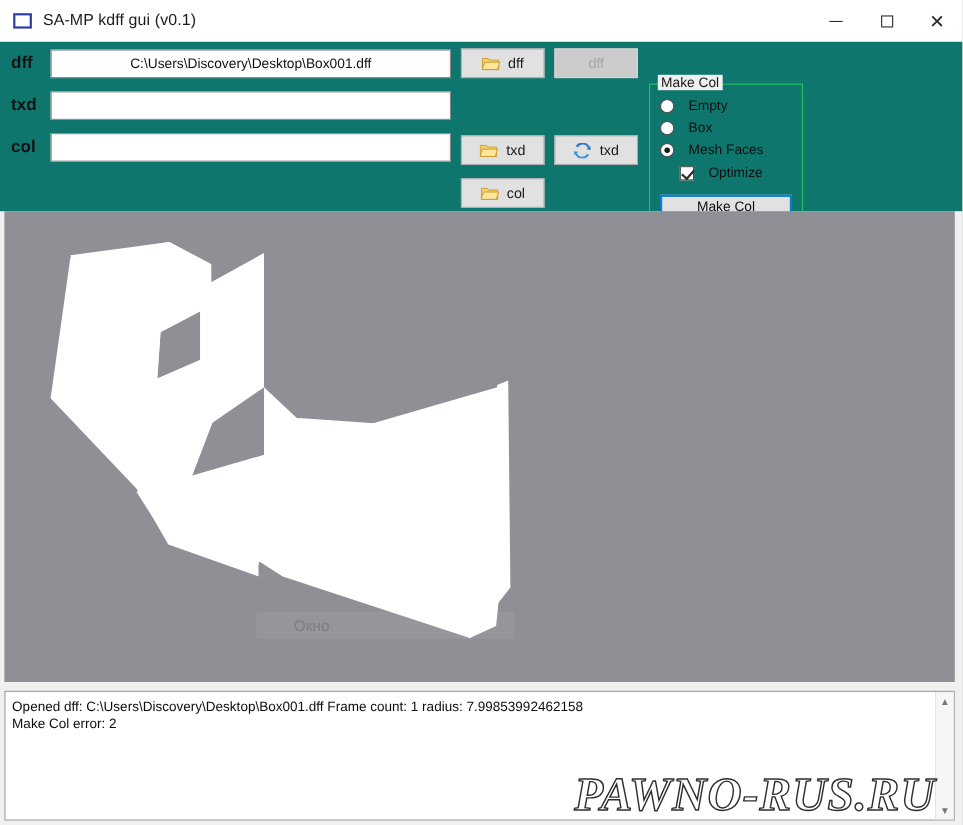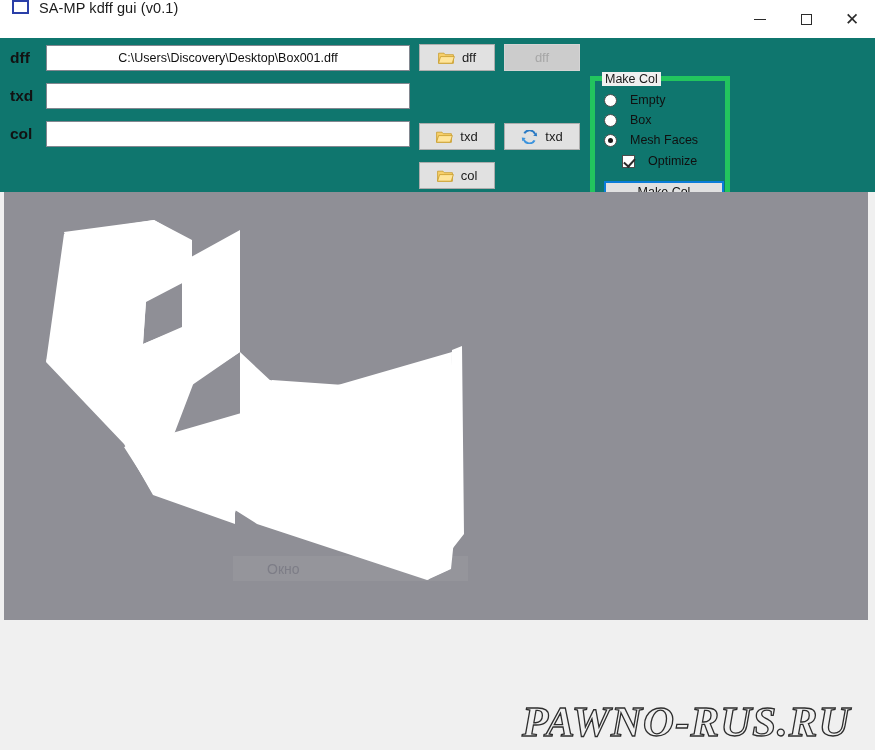--- a/index.html
+++ b/index.html
@@ -15,21 +15,21 @@
     position: relative;
     width: 875px; height: 750px;
     background: #f0f0f0;
   }
 
   
   .titlebar {
     position: absolute; left: 0; top: 0;
     width: 875px; height: 38px;
     background: #ffffff;
-    display: flex; 
+    display: flex; align-items: center;
   }
   .title-icon {
     margin-left: 12px;
     width: 17px; height: 14px;
     border: 2px solid #2a3fa8;
     background: #ffffff;
     flex: 0 0 auto;
   }
   .title-text {
     margin-left: 10px;
@@ -127,21 +127,21 @@
   }
   .collision-mark {
     position: absolute; left: 408px; top: 166px;
     width: 20px; height: 19px;
   }
 
   
   .groupbox {
     position: absolute; left: 590px; top: 38px;
     width: 140px; height: 130px;
-    border: 5px solid #22c55e;
+    border: 1px solid #22c55e;
   }
   .groupbox-title {
     position: absolute; left: 7px; top: -9px;
     background: #f0f0f0;
     padding: 0 3px;
     font-size: 12.5px; color: #1b1b1b;
     white-space: nowrap;
   }
   .radio-row, .check-row {
     position: absolute; left: 9px;
@@ -379,18 +379,26 @@
       <polygon points="448,158 458,154 460,342 424,388 420,335 438,318" fill="#ffffff"></polygon>
 
       <polygon points="236,160 268,190 268,300 232,283 236,270" fill="#ffffff"></polygon>
       <polygon points="266,188 448,230 451,340 268,300" fill="#ffffff"></polygon>
       <polygon points="268,188 440,200 448,232 266,192" fill="#ffffff"></polygon>
       <polygon points="398,230 420,225 424,388 400,372" fill="#ffffff"></polygon>
     </svg>
     <div class="ghost-btn">Окно</div>
   </div>
 
+  <div class="logbox">
+    <div class="log-text">Opened dff: C:\Users\Discovery\Desktop\Box001.dff Frame count: 1 radius: 7.99853992462158
+Make Col error: 2</div>
+    <div class="log-scroll">
+      <div class="sb-arrow">▲</div>
+      <div class="sb-arrow">▼</div>
+    </div>
+  </div>
 
   <svg class="watermark" viewBox="0 0 355 56">
     <text class="wm-text" x="2" y="42">PAWNO-RUS.RU</text>
   </svg>
 
 </div>
 
 </body></html>

